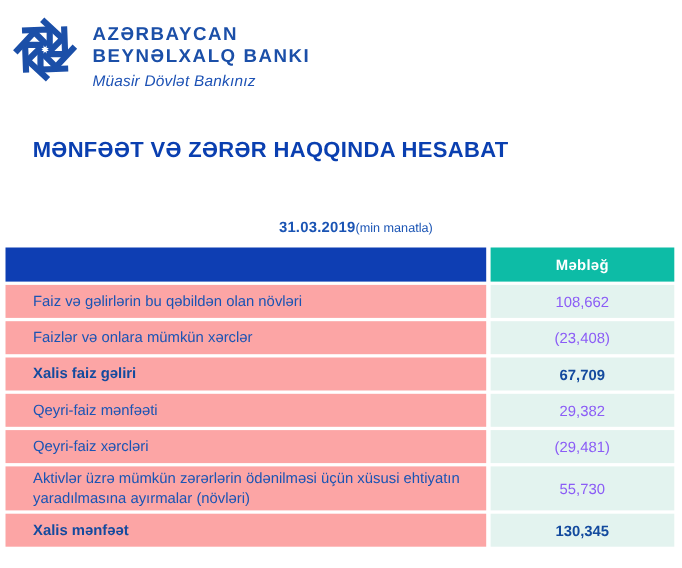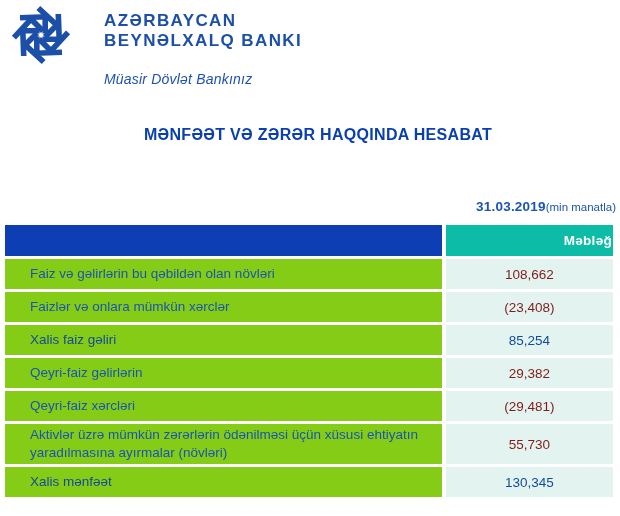--- a/index.html
+++ b/index.html
@@ -6,46 +6,46 @@
   body {
     width: 620px; height: 516px;
     background: #ffffff;
     font-family: "Liberation Sans", sans-serif;
     position: relative;
     overflow: hidden;
   }
 
   
   .brand {
-    position: absolute; top: 2px; left: 8px;
-    display: flex; align-items: flex-start; gap: 20px;
+    position: absolute; top: 12px; left: 8px;
+    display: flex; align-items: flex-start;
   }
   .logo { width: 66px; height: 66px; flex: 0 0 66px; }
   .brand-text { margin-left: 10px; padding-top: 9px; }
   .brand-name {
     color: #1b4fa8; font-weight: 700; font-size: 17px;
     letter-spacing: 1.4px; line-height: 1.18;
   }
   .brand-tagline {
     color: #1d52b5; font-style: italic; font-size: 14px;
-    margin-top: 20px; letter-spacing: 0.2px;
+    margin-top: 4px; letter-spacing: 0.2px;
   }
 
   
   .report-title {
     position: absolute; top: 126px; left: 0; width: 492px;
-    text-align: right;
-    color: #0a3fb0; font-weight: 700; font-size: 16px;
+    text-align: center;
+    color: #0a3fb0; font-weight: 700; font-size: 20px;
     letter-spacing: 0.3px;
   }
 
   
   .meta-row {
-    position: absolute; top: 199px; left: 3px; right: 4px;
-    display: flex; justify-content: flex-end; align-items: baseline; margin-left: 44px;
+    position: absolute; top: 199px; left: 3px; right: 20px;
+    display: flex; justify-content: center; align-items: baseline; margin-left: 44px;
   }
   .report-date {
     color: #1a54b4; font-weight: 700; font-size: 13.5px;
     letter-spacing: 0.2px;
   }
   .unit-note {
     color: #1a54b4; font-size: 11.5px;
   }
 
   
@@ -56,37 +56,37 @@
     border-spacing: 4px 3px;
     table-layout: fixed;
   }
   col.c-label { width: 428px; }
   col.c-value { width: 164px; }
 
   th.head-label { background: #0e3eb3; height: 29px; }
   th.head-value {
     background: #0dbca6; height: 29px;
     color: #ffffff; font-weight: 700; font-size: 13.5px;
-    text-align: right; letter-spacing: 0.3px;
+    text-align: center; letter-spacing: 0.3px;
   }
 
   td.label-cell {
-    background: #84cc16; height: 26px;
+    background: #fca5a5; height: 26px;
     color: #1a54b4; font-size: 13.5px;
     padding: 2px 12px 2px 25px;
     line-height: 1.35;
     vertical-align: middle;
   }
   td.value-cell {
     background: #e3f3ef; height: 26px;
-    color: #7f1d1d; font-size: 13.5px;
+    color: #8b5cf6; font-size: 13.5px;
     text-align: center; vertical-align: middle;
     padding: 2px 4px;
   }
-  tr.bold td { font-weight: 400; color: #134a9e; }
+  tr.bold td { font-weight: 700; color: #134a9e; }
 </style>
 </head>
 <body>
 
 <div class="brand">
   <div class="logo">
     <svg viewBox="0 0 100 100" width="66" height="66" aria-hidden="true">
       <g fill="none" stroke="#1b4fa8" stroke-width="8.5" stroke-linecap="butt" stroke-linejoin="miter">
         <path d="M46 9 L74 35 L56 53" transform="rotate(0 50 50)"></path>
         <path d="M46 9 L74 35 L56 53" transform="rotate(45 50 50)"></path>
@@ -130,24 +130,24 @@
       <tr>
         <td class="label-cell">Faiz və gəlirlərin bu qəbildən olan növləri</td>
         <td class="value-cell">108,662</td>
       </tr>
       <tr>
         <td class="label-cell">Faizlər və onlara mümkün xərclər</td>
         <td class="value-cell">(23,408)</td>
       </tr>
       <tr class="bold">
         <td class="label-cell">Xalis faiz gəliri</td>
-        <td class="value-cell">85,254</td>
+        <td class="value-cell">67,709</td>
       </tr>
       <tr>
-        <td class="label-cell">Qeyri-faiz gəlirlərin</td>
+        <td class="label-cell">Qeyri-faiz mənfəəti</td>
         <td class="value-cell">29,382</td>
       </tr>
       <tr>
         <td class="label-cell">Qeyri-faiz xərcləri</td>
         <td class="value-cell">(29,481)</td>
       </tr>
       <tr>
         <td class="label-cell">Aktivlər üzrə mümkün zərərlərin ödənilməsi üçün xüsusi ehtiyatın yaradılmasına ayırmalar (növləri)</td>
         <td class="value-cell">55,730</td>
       </tr>

